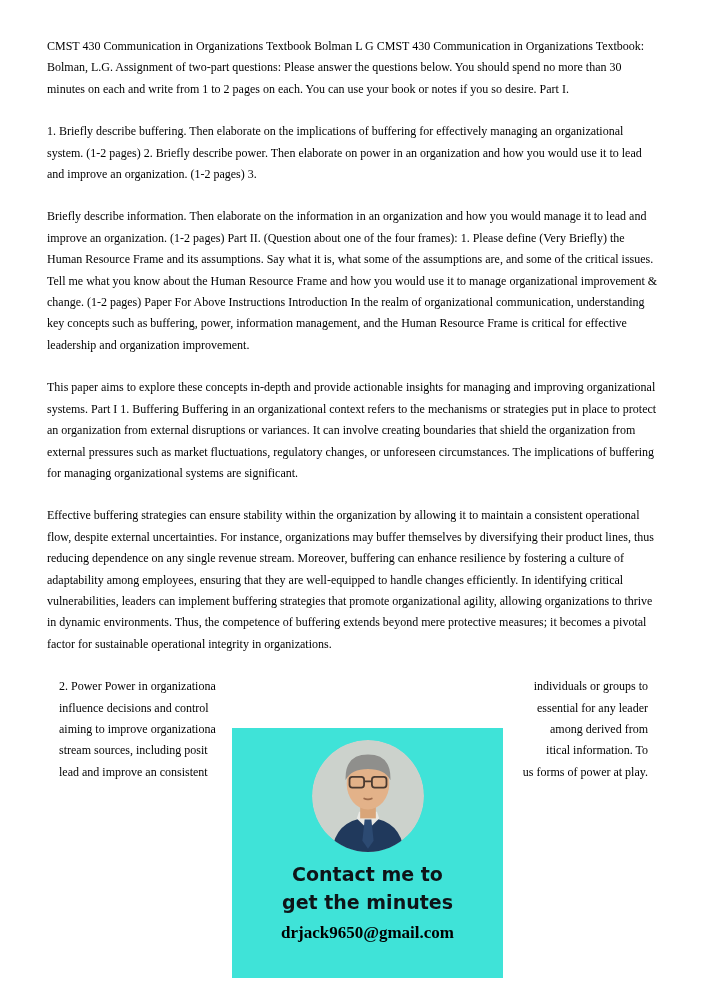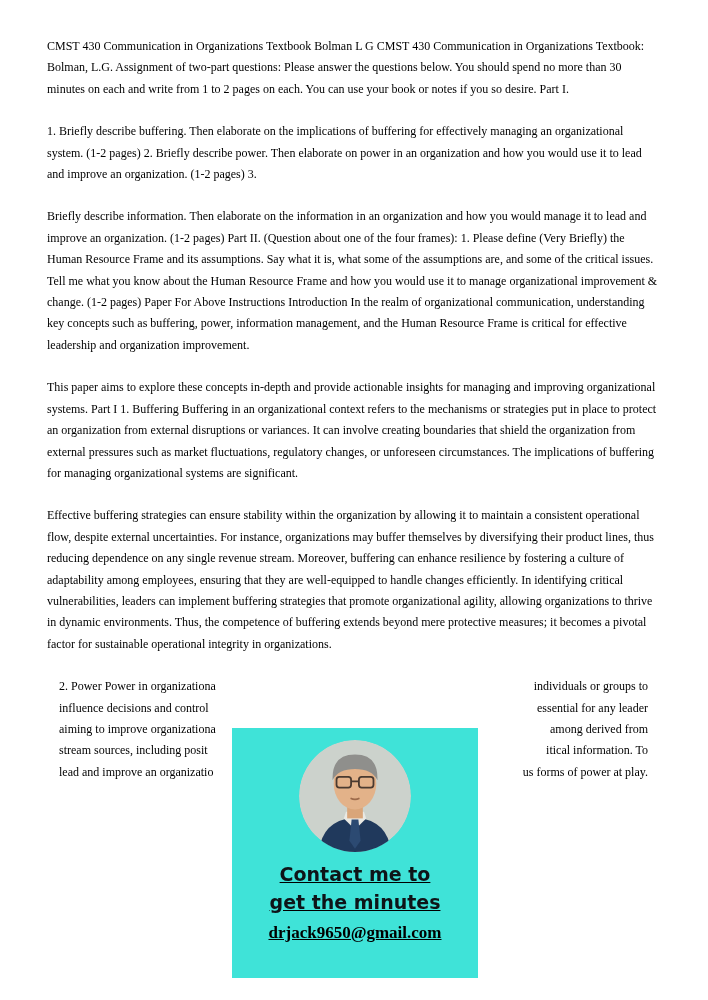--- a/index.html
+++ b/index.html
@@ -43,28 +43,27 @@
   }
   .frag-right {
     position: absolute;
     right: 12px;
     top: 0;
   }
   .promo {
     position: absolute;
     left: 232px;
     top: 728px;
-    width: 246px;
+    width: 271px;
     height: 250px;
     background: #3fe3d8;
     display: flex;
     flex-direction: column;
     align-items: center;
     box-sizing: border-box;
-    text-decoration: underline;
   }
   .avatar {
     width: 112px;
     height: 112px;
     border-radius: 50%;
     overflow: hidden;
     margin-top: 12px;
     flex: 0 0 auto;
   }
   .avatar svg {
@@ -116,21 +115,21 @@
       </div>
       <div class="frag-line">
         <span class="frag-left">aiming to improve organizationa</span>
         <span class="frag-right">among derived from</span>
       </div>
       <div class="frag-line">
         <span class="frag-left">stream sources, including posit</span>
         <span class="frag-right">itical information. To</span>
       </div>
       <div class="frag-line">
-        <span class="frag-left">lead and improve an organizatio</span>
+        <span class="frag-left">lead and improve an consistent</span>
         <span class="frag-right">us forms of power at play.</span>
       </div>
     </div>
   </div>
 
   <div class="promo" style="background: rgb(63, 227, 216);">
     <div class="avatar">
       <svg viewBox="0 0 100 100" xmlns="http://www.w3.org/2000/svg">
         <circle cx="50" cy="50" r="50" fill="#ccd2cc"></circle>
         <path d="M18 100 Q20 72 50 69 Q80 72 82 100 Z" fill="#20395c"></path>

